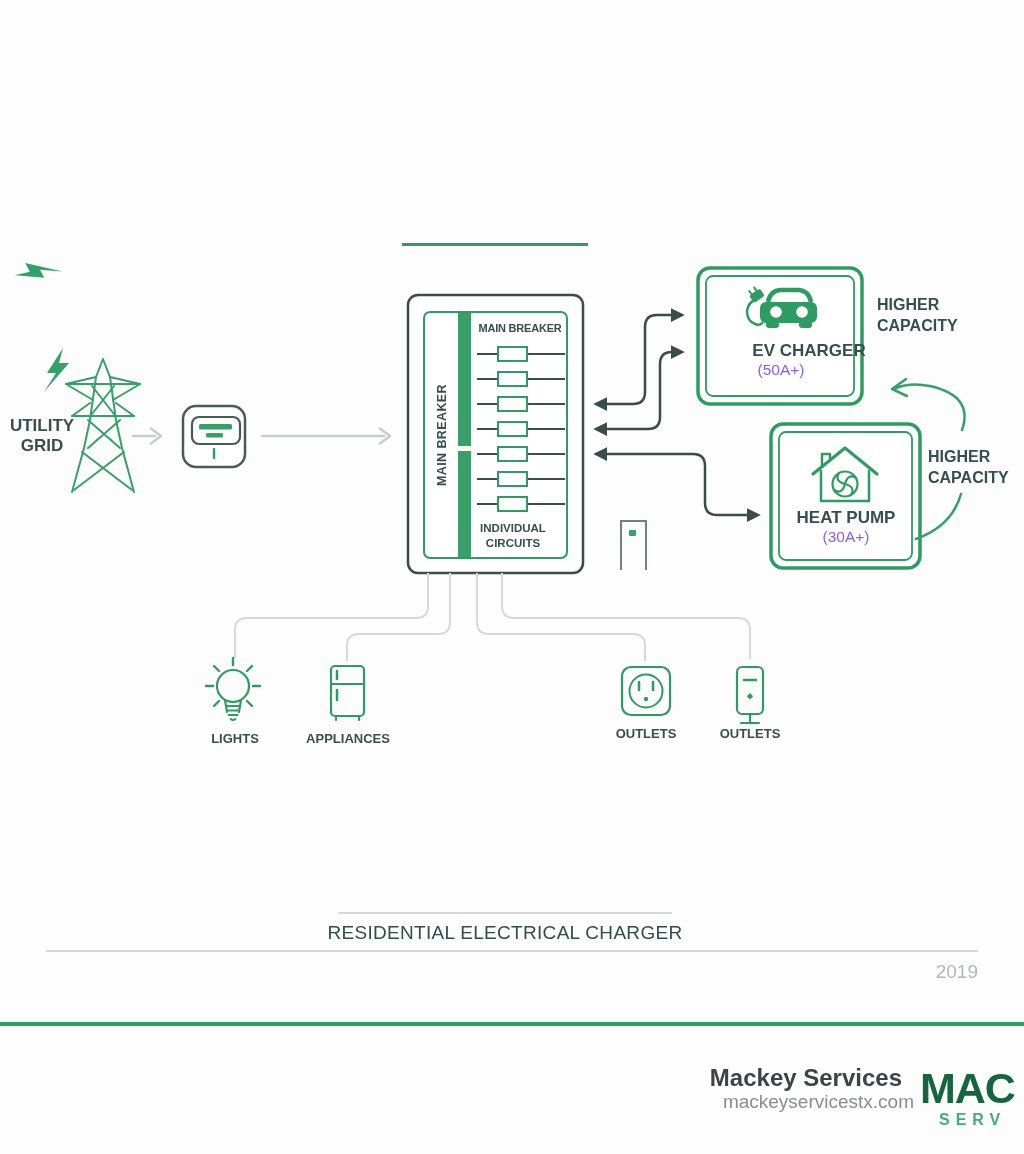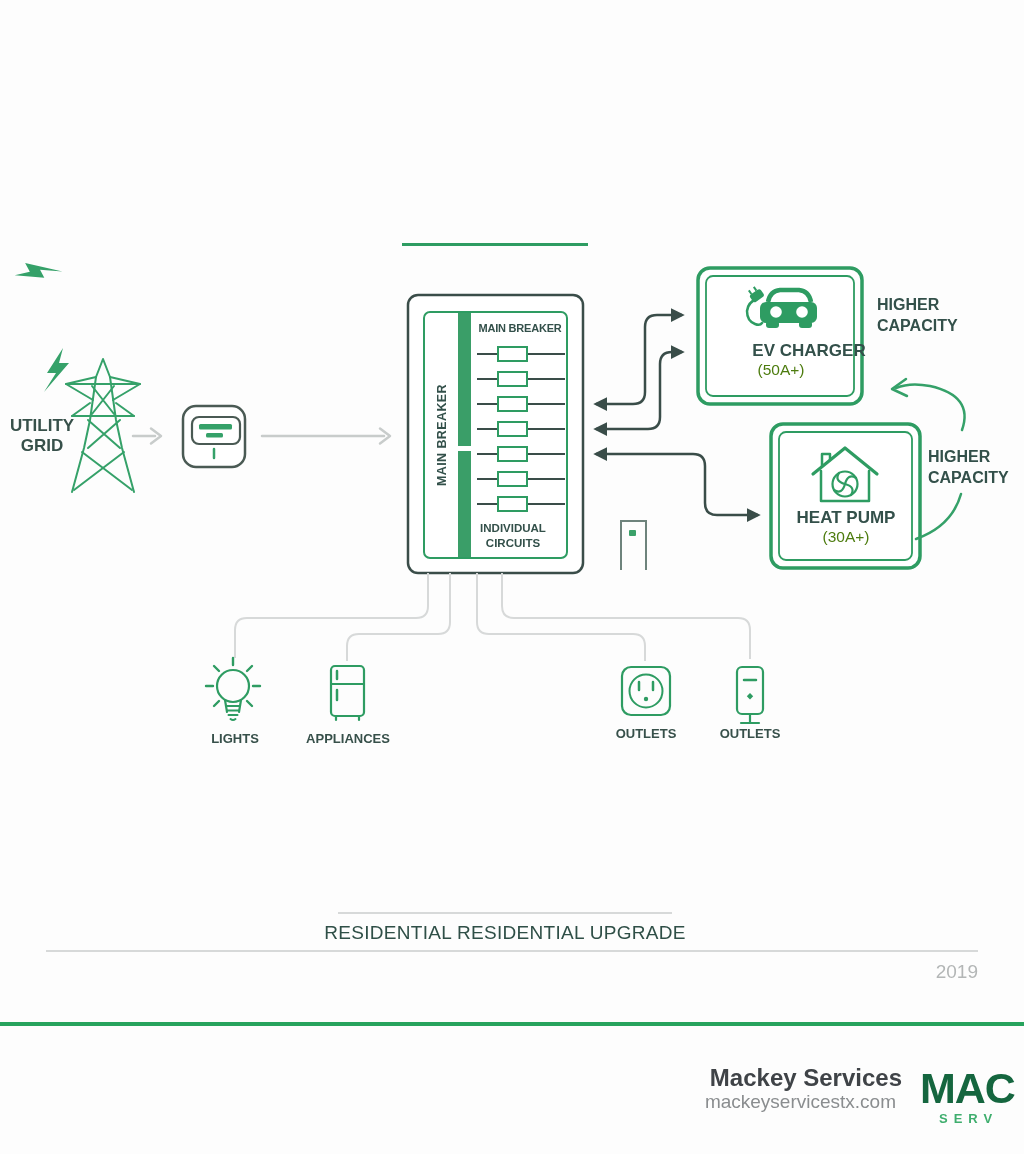--- a/index.html
+++ b/index.html
@@ -10,32 +10,32 @@
   .center{text-align:center;}
   .right{text-align:right;}
   .title{font-size:18.5px;font-weight:600;letter-spacing:.4px;color:#2f4f47;}
   .subtitle{font-size:16px;font-weight:500;color:#2f4f47;}
   .underline{position:absolute;background:#2e9c62;}
   .grid-label{font-size:17px;font-weight:700;line-height:20px;color:#37504a;}
   .panel-top{font-size:11px;font-weight:600;letter-spacing:-.2px;}
   .panel-side{font-size:12.5px;font-weight:600;letter-spacing:.4px;transform:rotate(-90deg);}
   .panel-bottom{font-size:11.5px;font-weight:600;line-height:15px;}
   .box-name{font-size:17px;font-weight:600;color:#33504a;}
-  .box-amp{font-size:15.5px;font-weight:500;color:#4d7c0f;}
+  .box-amp{font-size:15.5px;font-weight:500;color:#8b5cf6;}
   .capacity{font-size:16px;font-weight:600;line-height:21px;color:#33504a;}
   .load-label{font-size:13px;font-weight:600;color:#37504a;}
   .caption{font-size:19px;font-weight:500;letter-spacing:.3px;color:#2f4f47;}
   .hline{position:absolute;background:#d7d9d9;height:2px;}
   .year{font-size:19px;color:#b3b6b6;}
   .divider{position:absolute;left:0;top:1022px;width:1024px;height:4px;background:#27a35d;}
   .company{font-size:24px;font-weight:700;color:#3f4347;line-height:26px;}
   .website{font-size:19px;color:#8a8d8f;line-height:22px;}
   .logo{position:absolute;left:920px;top:1068px;width:104px;height:70px;overflow:hidden;white-space:nowrap;}
   .logo-main{font-size:43px;font-weight:800;color:#15663f;line-height:40px;letter-spacing:-1px;}
-  .logo-sub{font-size:13px;font-weight:700;color:#3fae6e;letter-spacing:6px;margin-top:3px;margin-left:19px;}
+  .logo-sub{font-size:16px;font-weight:700;color:#3fae6e;letter-spacing:6px;margin-top:3px;margin-left:19px;}
 </style>
 </head>
 <body>
 
 <div class="canvas">
 
   <svg class="layer" viewBox="0 0 1024 1154">
     <defs>
       <marker id="mdark" viewBox="0 0 10 10" refX="8" refY="5" markerWidth="5.5" markerHeight="5.5" orient="auto-start-reverse">
         <path d="M0,0 L10,5 L0,10 z" fill="#3a4d49"></path>
@@ -237,25 +237,25 @@
     <div>HIGHER</div>
     <div>CAPACITY</div>
   </div>
 
   <div class="txt load-label center" style="left:185px;top:731px;width:100px;">LIGHTS</div>
   <div class="txt load-label center" style="left:288px;top:731px;width:120px;">APPLIANCES</div>
   <div class="txt load-label center" style="left:596px;top:726px;width:100px;">OUTLETS</div>
   <div class="txt load-label center" style="left:700px;top:726px;width:100px;">OUTLETS</div>
 
   <div class="hline" style="left:338px;top:912px;width:334px;"></div>
-  <div class="txt caption center" style="left:240px;top:922px;width:530px;">RESIDENTIAL RESIDENTIAL UPGRADE</div>
+  <div class="txt caption center" style="left:240px;top:922px;width:530px;">RESIDENTIAL ELECTRICAL CHARGER</div>
   <div class="hline" style="left:46px;top:950px;width:932px;"></div>
   <div class="txt year right" style="left:858px;top:961px;width:120px;">2019</div>
 
   <div class="divider"></div>
   <div class="txt company right" style="left:500px;top:1065px;width:402px;">Mackey Services</div>
-  <div class="txt website right" style="left:494px;top:1091px;width:402px;">mackeyservicestx.com</div>
+  <div class="txt website right" style="left:512px;top:1091px;width:402px;">mackeyservicestx.com</div>
   <div class="logo">
     <div class="logo-main">MAC</div>
     <div class="logo-sub">SERV</div>
   </div>
 
 </div>
 
 </body></html>

